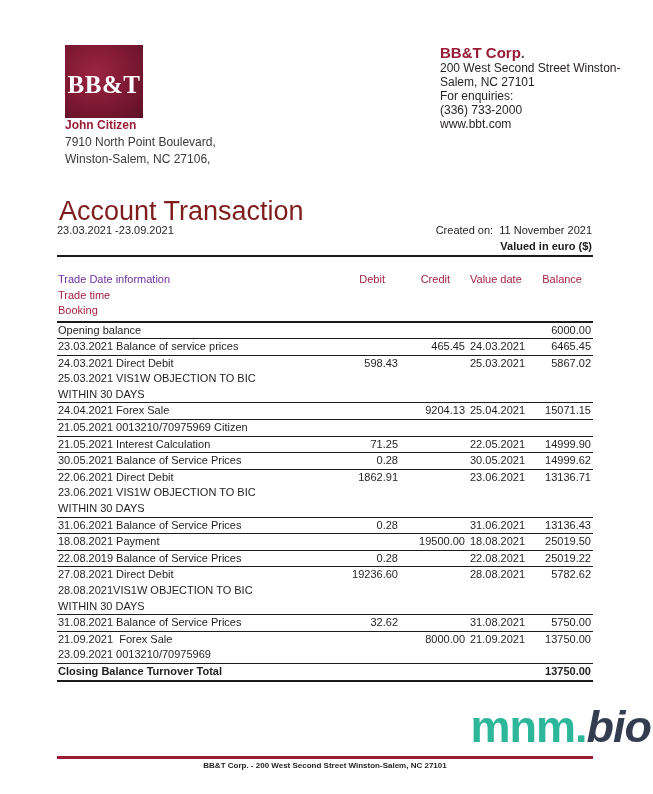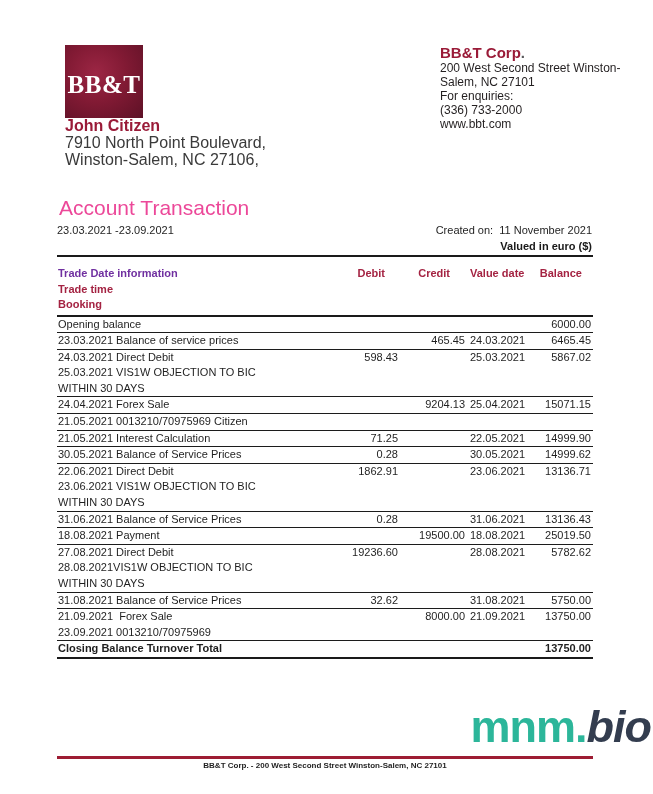--- a/index.html
+++ b/index.html
@@ -18,33 +18,33 @@
     position: absolute; left: 65px; top: 45px;
     width: 78px; height: 73px;
     background: radial-gradient(ellipse at 40% 38%, #9c2644 0%, #821a34 45%, #5d1126 100%);
     display: flex; align-items: center; justify-content: center;
   }
   .logo-text {
     font-family: "Liberation Serif", serif;
     font-weight: bold; color: #ffffff; font-size: 25px;
     letter-spacing: 0.5px; padding-top: 6px;
   }
-  .sender { position: absolute; left: 65px; top: 117px; font-size: 16px; line-height: 17px; }
+  .sender { position: absolute; left: 65px; top: 117px; font-size: 12px; line-height: 17px; }
   .sender-name { color: #9a1b38; font-weight: bold; }
   .sender-line { color: #3a3a3a; }
 
   .company { position: absolute; left: 440px; top: 44px; }
   .company-name { font-size: 15px; font-weight: bold; color: #9a1b38; }
   .company-name .suffix { color: #58595b; }
   .company-line { font-size: 12px; line-height: 13px; color: #231f20; margin-top: 1px; }
 
   
   .title {
     position: absolute; left: 59px; top: 196px;
-    font-size: 21px; color: #ec4899; font-weight: 400;
+    font-size: 27px; color: #7f1d1d; font-weight: 400;
   }
   .meta-row {
     position: absolute; left: 57px; top: 224px; width: 535px;
     display: flex; justify-content: space-between;
     font-size: 11px; color: #1f1f1f;
   }
   .currency-note {
     position: absolute; left: 57px; top: 240px; width: 535px;
     text-align: right; font-size: 11px; font-weight: bold; color: #1a1a1a;
   }
@@ -56,22 +56,22 @@
     font-size: 11px;
   }
   .txn-table col.c-desc    { width: 283px; }
   .txn-table col.c-debit   { width: 60px; }
   .txn-table col.c-credit  { width: 67px; }
   .txn-table col.c-vdate   { width: 58px; }
   .txn-table col.c-balance { width: 68px; }
 
   .txn-table thead tr { border-top: 2.2px solid #1a1a1a; border-bottom: 2.2px solid #1a1a1a; }
   .txn-table th {
-    text-align: left; font-weight: bold; vertical-align: top;
-    padding: 9px 0 2px 1px; line-height: 15.5px; font-size: 11px;
+    text-align: left; font-weight: normal; vertical-align: top;
+    padding: 15px 0 2px 1px; line-height: 15.5px; font-size: 11px;
   }
   .th-col1 div:first-child { color: #7030a0; }
   .th-col1 div { color: #a42342; }
   .th-num { color: #a42342; }
   th.th-debit   { text-align: right; padding-right: 15px; }
   th.th-credit  { text-align: right; padding-right: 17px; }
   th.th-vdate   { text-align: left;  padding-left: 3px; }
   th.th-balance { text-align: right; padding-right: 11px; }
 
   .txn-table tbody tr { border-bottom: 1.7px solid #1c1c1c; }
@@ -245,20 +245,29 @@
         <td class="col-desc">
           <div>18.08.2021 Payment</div>
         </td>
         <td class="col-debit"></td>
         <td class="col-credit">19500.00</td>
         <td class="col-vdate">18.08.2021</td>
         <td class="col-balance">25019.50</td>
       </tr>
       <tr>
         <td class="col-desc">
+          <div>22.08.2019 Balance of Service Prices</div>
+        </td>
+        <td class="col-debit">0.28</td>
+        <td class="col-credit"></td>
+        <td class="col-vdate">22.08.2021</td>
+        <td class="col-balance">25019.22</td>
+      </tr>
+      <tr>
+        <td class="col-desc">
           <div>27.08.2021 Direct Debit</div>
           <div>28.08.2021VIS1W OBJECTION TO BIC</div>
           <div>WITHIN 30 DAYS</div>
         </td>
         <td class="col-debit">19236.60</td>
         <td class="col-credit"></td>
         <td class="col-vdate">28.08.2021</td>
         <td class="col-balance">5782.62</td>
       </tr>
       <tr>

